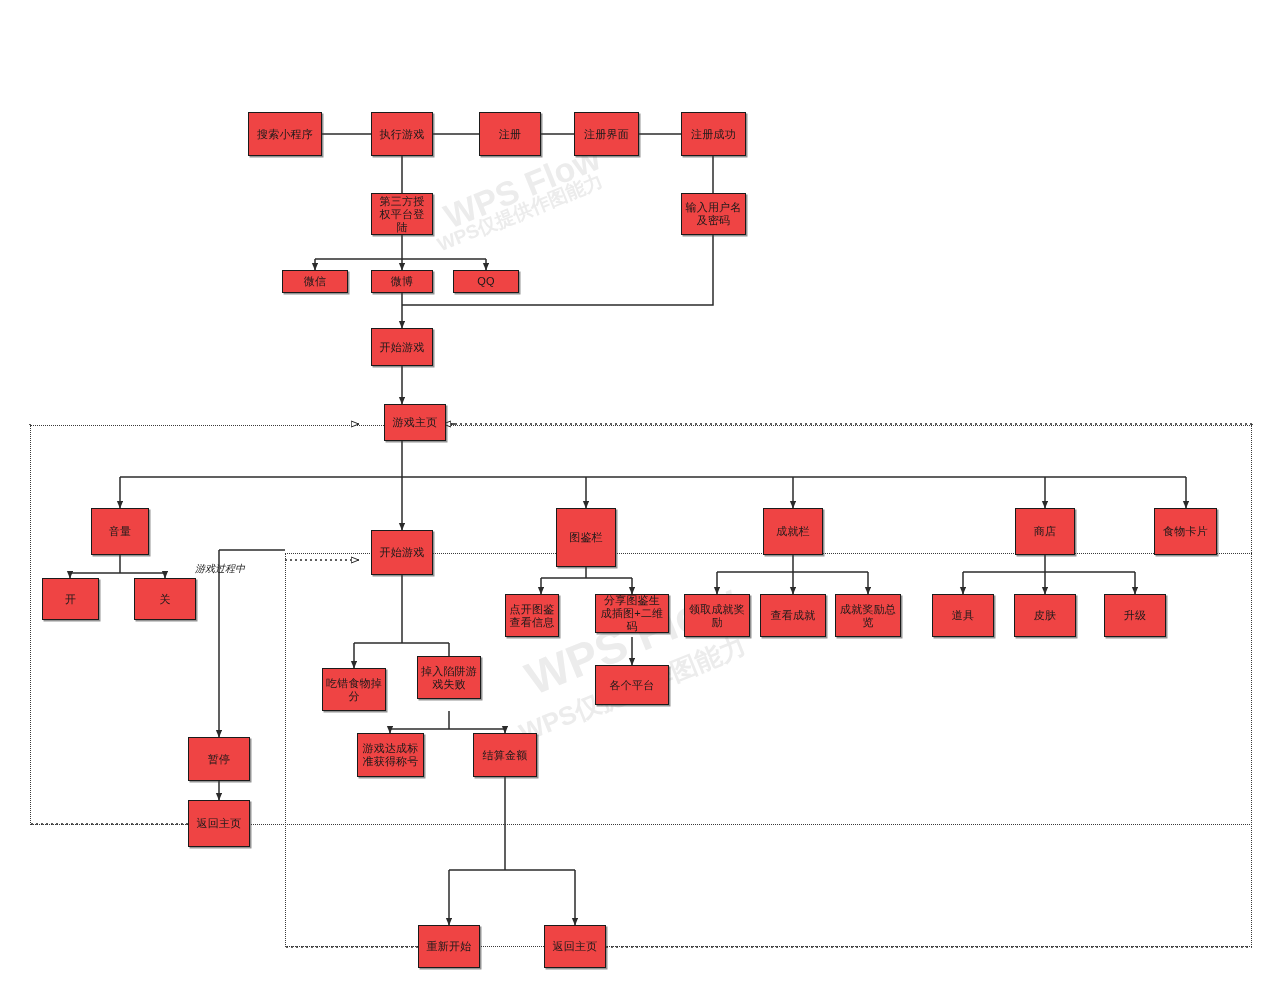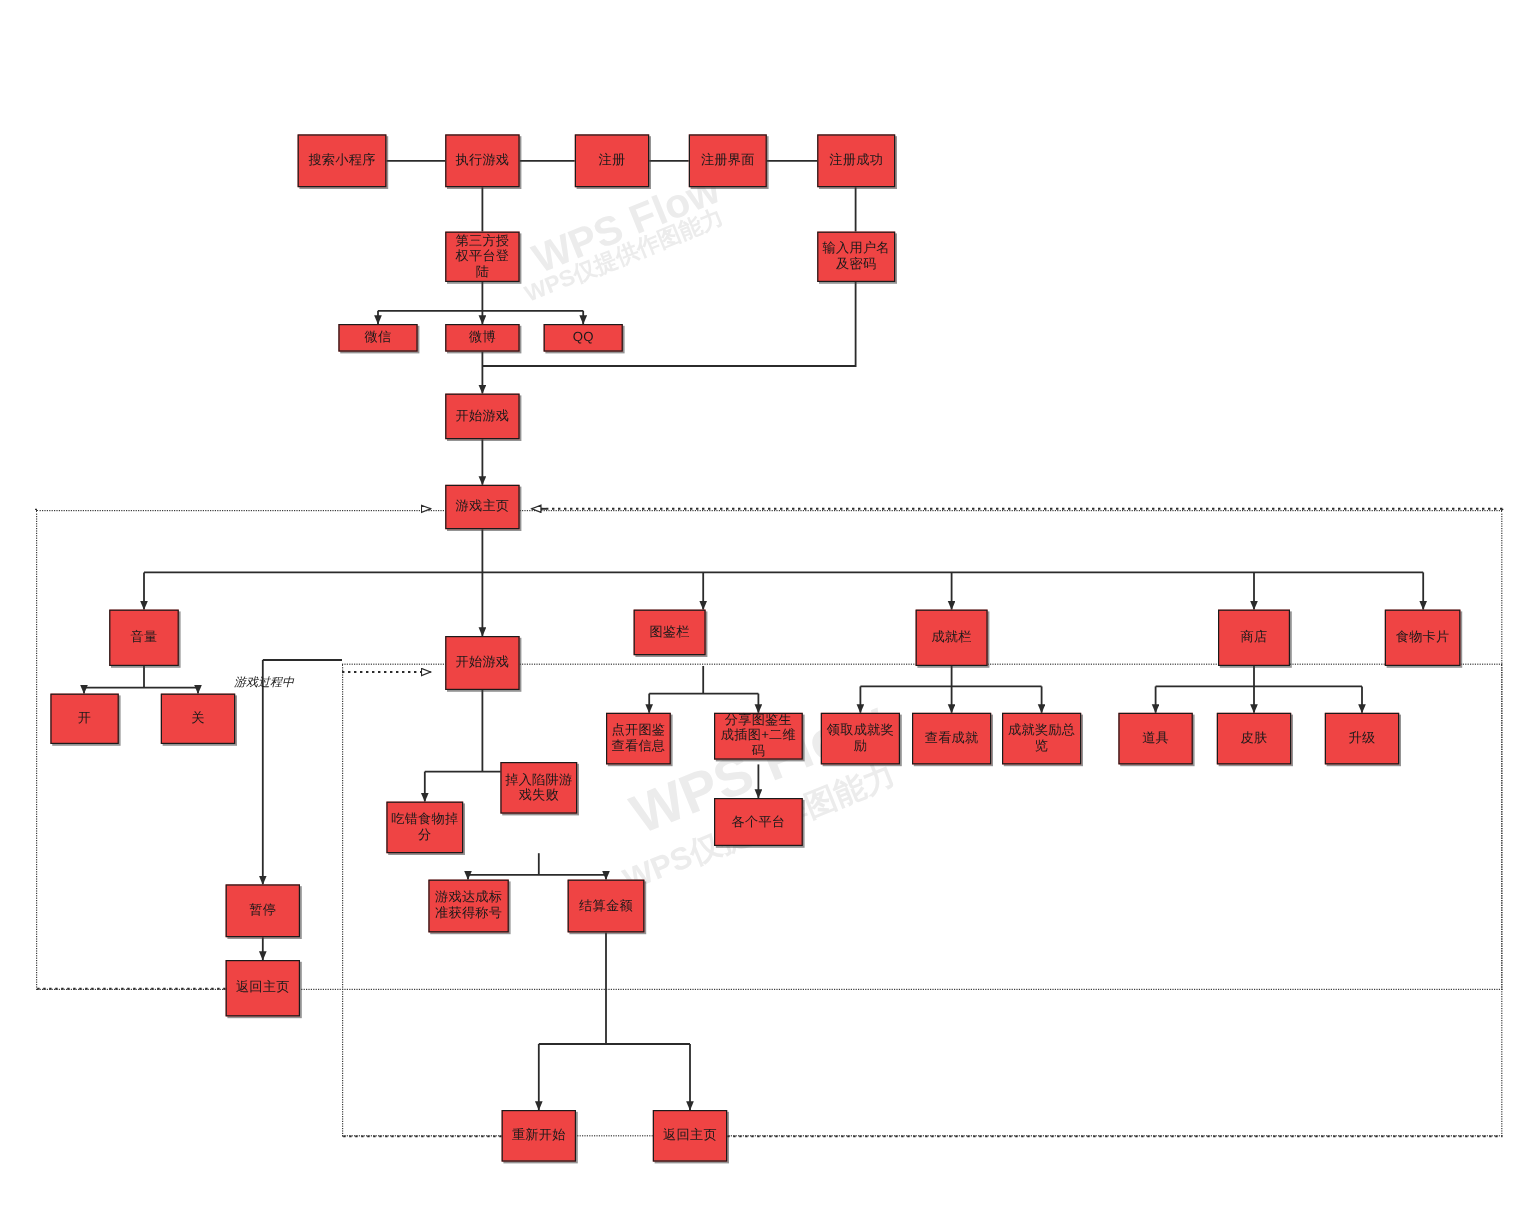--- a/index.html
+++ b/index.html
@@ -215,38 +215,38 @@
   <div class="node" style="left:371px; top:270px; width:62px; height:23px;">
     <span>微博</span>
   </div>
   <div class="node" style="left:453px; top:270px; width:66px; height:23px;">
     <span>QQ</span>
   </div>
 
   <div class="node" style="left:371px; top:328px; width:62px; height:38px;">
     <span>开始游戏</span>
   </div>
-  <div class="node" style="left:371px; top:404px; width:62px; height:37px;">
+  <div class="node" style="left:384px; top:404px; width:62px; height:37px;">
     <span>游戏主页</span>
   </div>
 
   <div class="node" style="left:91px; top:508px; width:58px; height:47px;">
     <span>音量</span>
   </div>
   <div class="node" style="left:42px; top:578px; width:57px; height:42px;">
     <span>开</span>
   </div>
   <div class="node" style="left:134px; top:578px; width:62px; height:42px;">
     <span>关</span>
   </div>
 
   <div class="node" style="left:371px; top:530px; width:62px; height:45px;">
     <span>开始游戏</span>
   </div>
-  <div class="node" style="left:528px; top:508px; width:60px; height:38px;">
+  <div class="node" style="left:556px; top:508px; width:60px; height:59px;">
     <span>图鉴栏</span>
   </div>
   <div class="node" style="left:763px; top:508px; width:60px; height:47px;">
     <span>成就栏</span>
   </div>
   <div class="node" style="left:1015px; top:508px; width:60px; height:47px;">
     <span>商店</span>
   </div>
   <div class="node" style="left:1154px; top:508px; width:63px; height:47px;">
     <span>食物卡片</span>
@@ -278,21 +278,21 @@
   <div class="node" style="left:1014px; top:594px; width:62px; height:43px;">
     <span>皮肤</span>
   </div>
   <div class="node" style="left:1104px; top:594px; width:62px; height:43px;">
     <span>升级</span>
   </div>
 
   <div class="node" style="left:322px; top:668px; width:64px; height:43px;">
     <span>吃错食物掉分</span>
   </div>
-  <div class="node" style="left:417px; top:635px; width:64px; height:43px;">
+  <div class="node" style="left:417px; top:656px; width:64px; height:43px;">
     <span>掉入陷阱游戏失败</span>
   </div>
   <div class="node" style="left:357px; top:733px; width:67px; height:44px;">
     <span>游戏达成标准获得称号</span>
   </div>
   <div class="node" style="left:473px; top:733px; width:64px; height:44px;">
     <span>结算金额</span>
   </div>
 
   <div class="node" style="left:188px; top:737px; width:62px; height:44px;">

